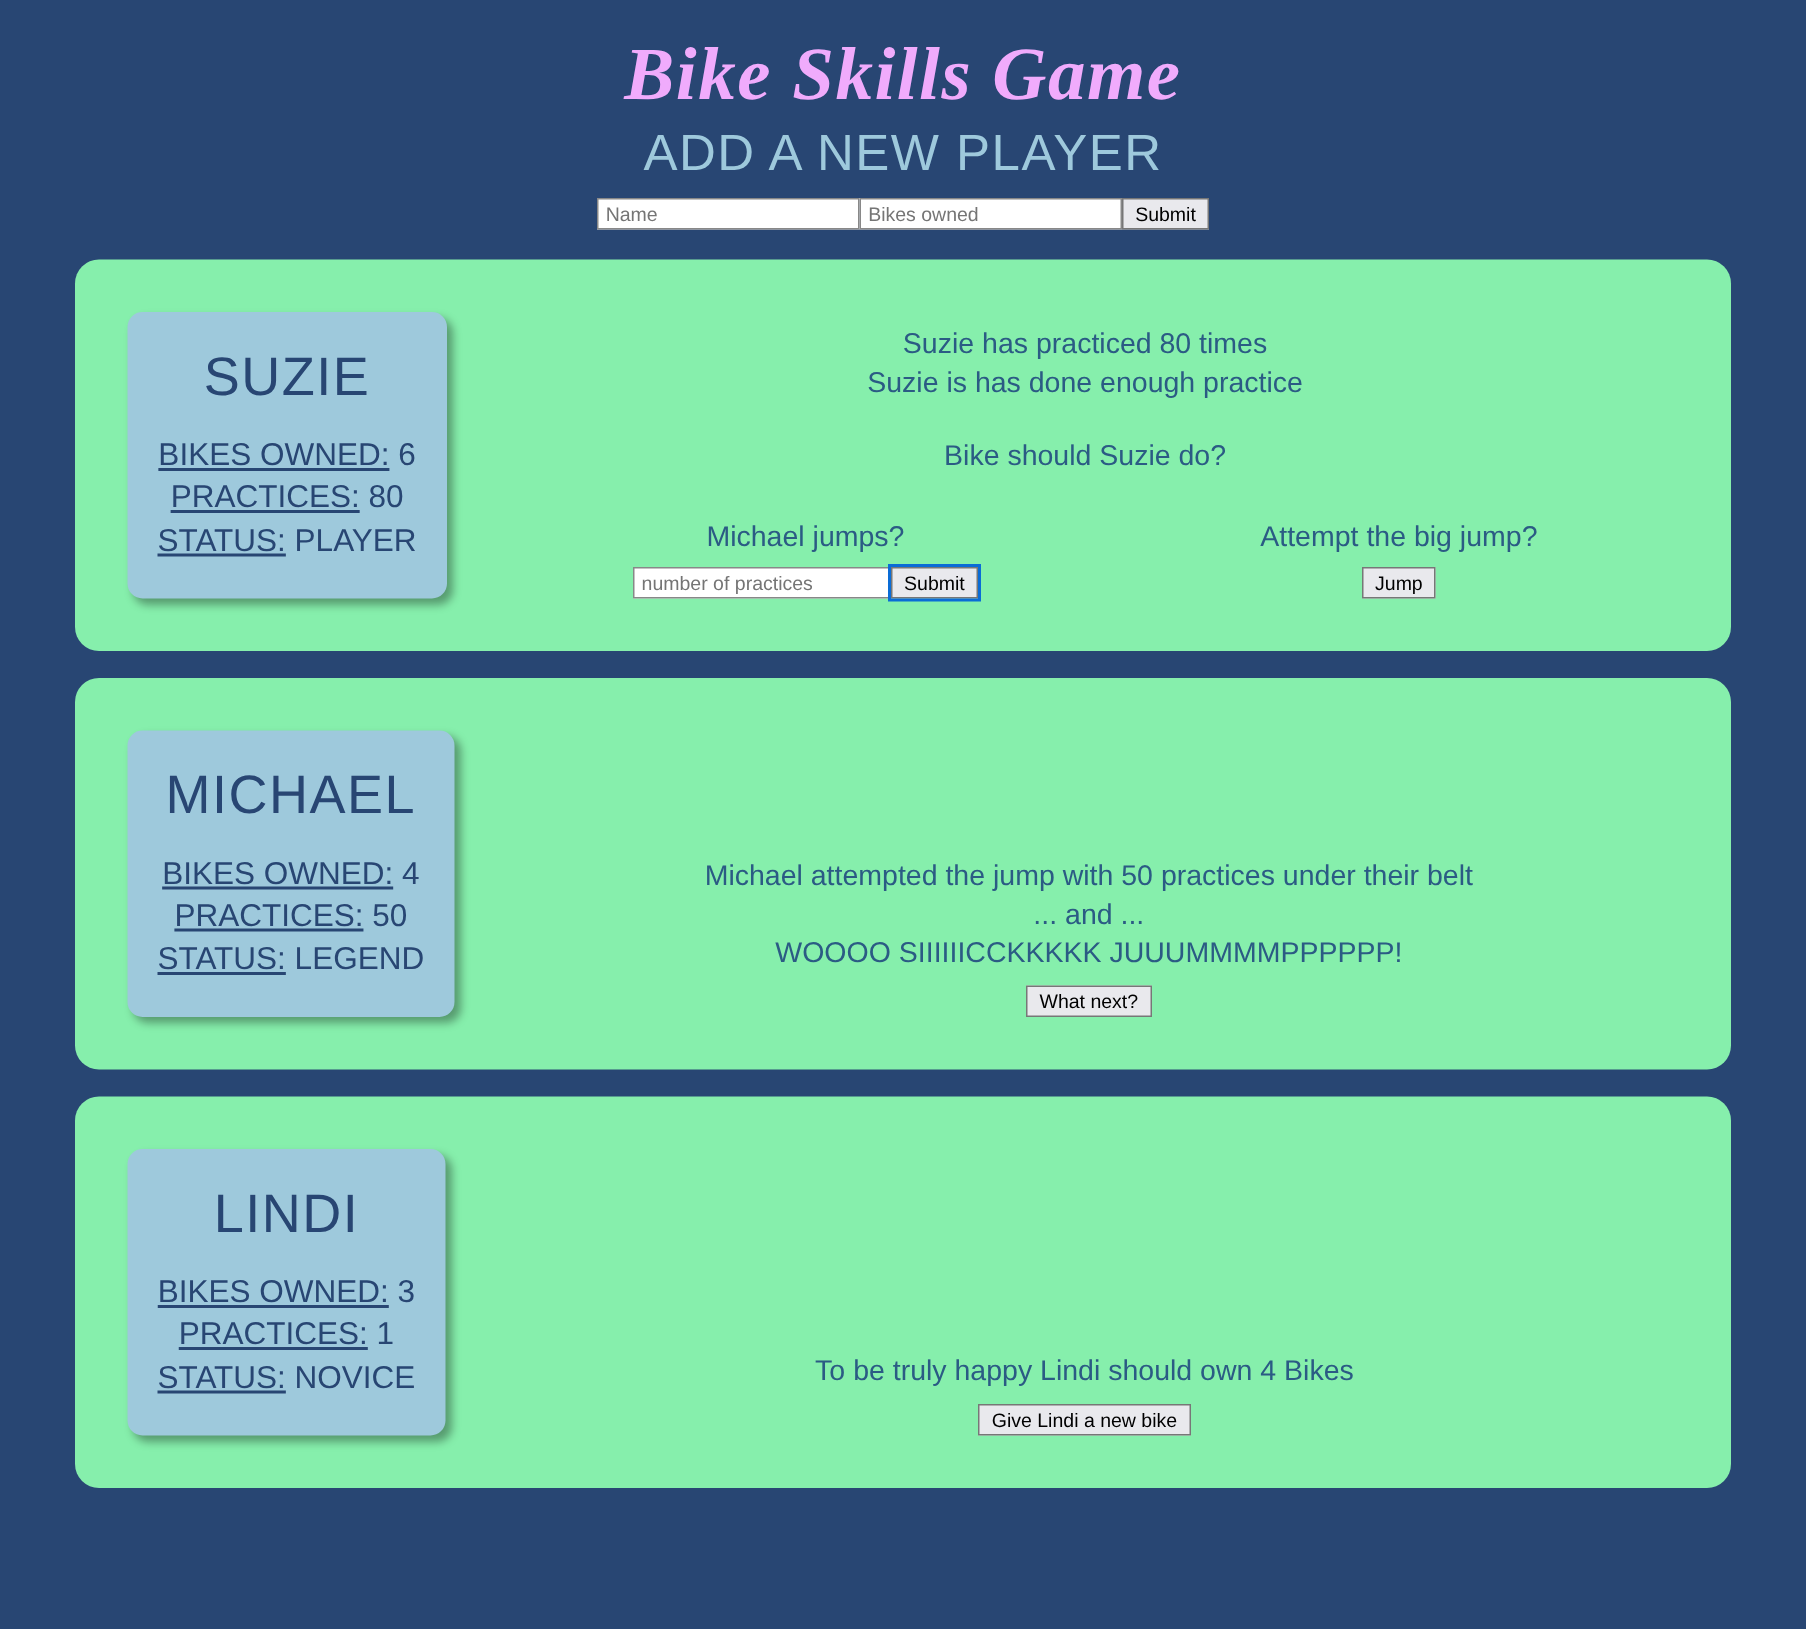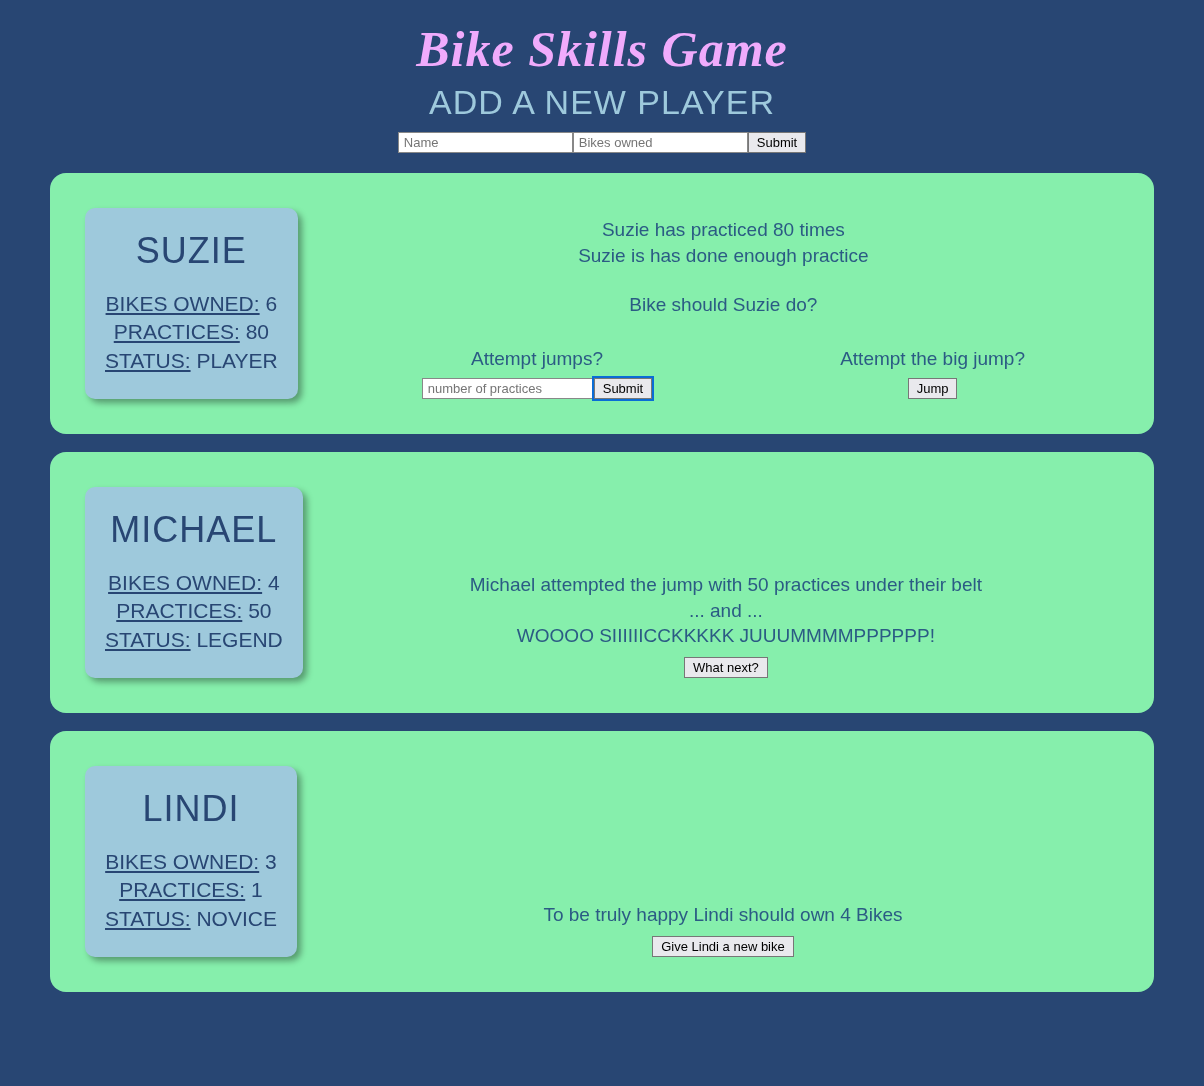--- a/index.html
+++ b/index.html
@@ -160,21 +160,21 @@
   </div>
   <div class="player-content">
     <div class="content-text">
       <p>Suzie has practiced 80 times</p>
       <p>Suzie is has done enough practice</p>
       <div class="content-spacer"></div>
       <p>Bike should Suzie do?</p>
     </div>
     <div class="actions-row">
       <div class="action-col">
-        <div class="action-title">Attempt jumps?</div>
+        <div class="action-title">Michael jumps?</div>
         <input type="text" class="num-input" placeholder="number of practices" style=""><button class="small-btn focused">Submit</button>
       </div>
       <div class="action-col">
         <div class="action-title">Attempt the big jump?</div>
         <button class="small-btn">Jump</button>
       </div>
     </div>
   </div>
 </div>
 

